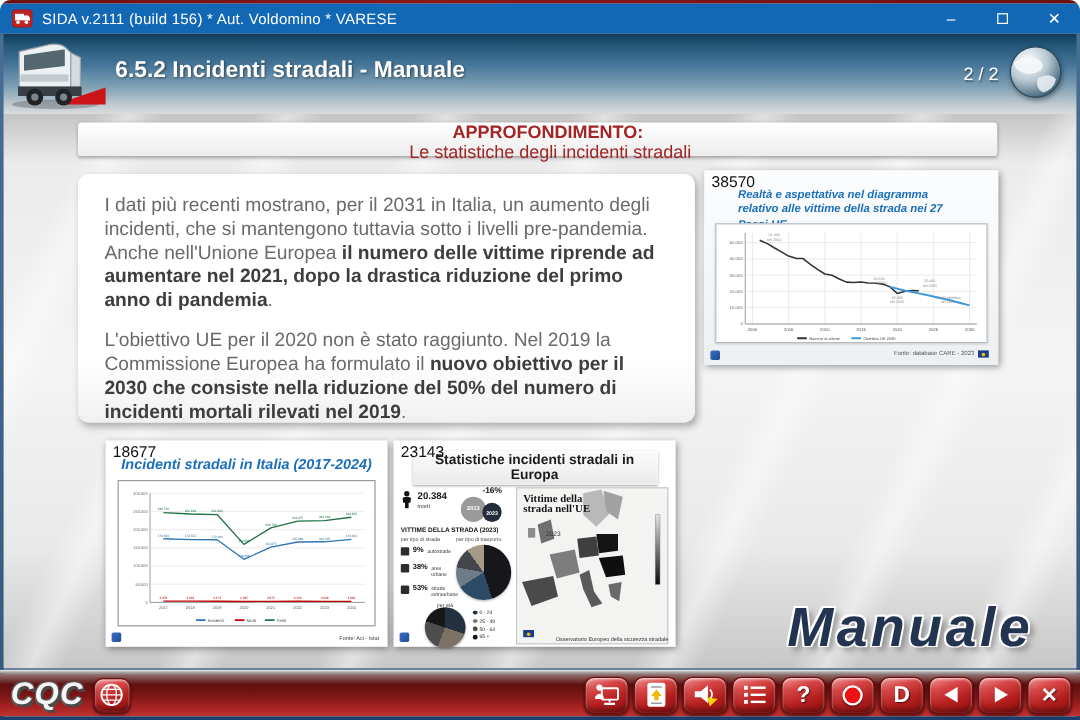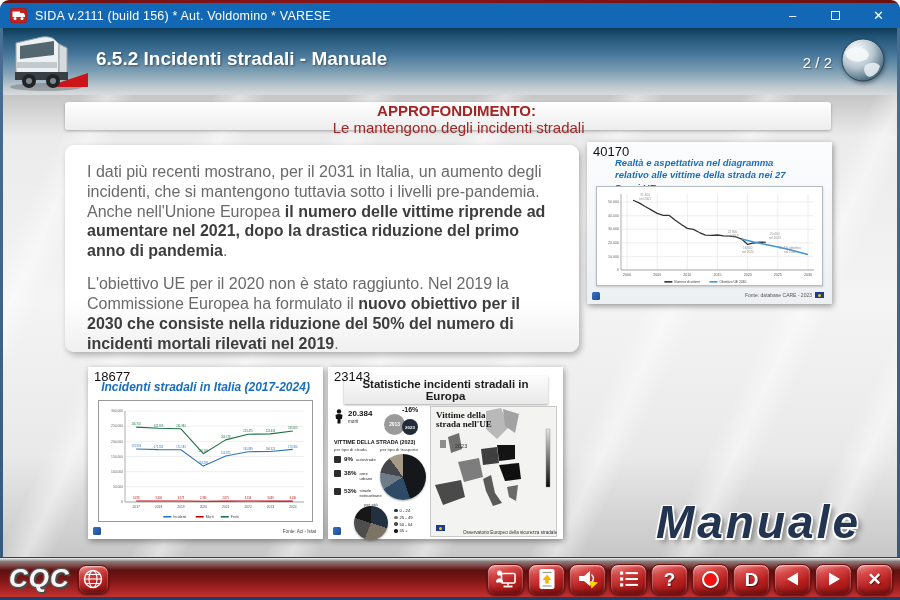--- a/index.html
+++ b/index.html
@@ -175,30 +175,30 @@
         <path d="M5,15 Q14,7 24,12 Q32,16 27,22 Q18,27 11,23 Q5,20 5,15" fill="#f4f7f8" opacity="0.92"></path>
         <path d="M25,28 Q35,23 40,29 Q38,38 29,40 Q22,36 25,28" fill="#e9eff2" opacity="0.88"></path>
       </svg>
     </span>
   </div>
 
   <div class="stage">
 
     <div class="banner">
       <b>APPROFONDIMENTO:</b>
-        <span class="rest"> Le mantengono degli incidenti stradali</span>
+        <span class="rest"> Le statistiche degli incidenti stradali</span>
     </div>
 
     <div class="text-card">
       <p><span>I dati più recenti mostrano, per il 2031 in Italia, un aumento degli incidenti, che si mantengono tuttavia sotto i livelli pre-pandemia. Anche nell'Unione Europea </span><span class="hl">il numero delle vittime riprende ad aumentare nel 2021, dopo la drastica riduzione del primo anno di pandemia</span><span>.</span></p>
       <p><span>L'obiettivo UE per il 2020 non è stato raggiunto. Nel 2019 la Commissione Europea ha formulato il </span><span class="hl">nuovo obiettivo per il 2030 che consiste nella riduzione del 50% del numero di incidenti mortali rilevati nel 2019</span><span>.</span></p>
     </div>
 
     <div class="thumb thumb-eu">
-      <div class="thumb-num">40170</div>
+      <div class="thumb-num">38570</div>
       <div class="eu-title">Realtà e aspettativa nel diagramma relativo alle vittime della strada nei 27 Paesi UE</div>
       <div class="eu-chartbox">
         <svg id="svg-eu" width="225" height="98" viewBox="0 0 225 98">
             <line x1="24" x2="217" y1="83" y2="83" stroke="#dedede" stroke-width="0.5"></line>
             <text x="22" y="84.2" font-size="3.6" fill="#666" text-anchor="end">0</text>
             <line x1="24" x2="217" y1="69.42857142857143" y2="69.42857142857143" stroke="#dedede" stroke-width="0.5"></line>
             <text x="22" y="70.62857142857143" font-size="3.6" fill="#666" text-anchor="end">10.000</text>
             <line x1="24" x2="217" y1="55.85714285714286" y2="55.85714285714286" stroke="#dedede" stroke-width="0.5"></line>
             <text x="22" y="57.057142857142864" font-size="3.6" fill="#666" text-anchor="end">20.000</text>
             <line x1="24" x2="217" y1="42.285714285714285" y2="42.285714285714285" stroke="#dedede" stroke-width="0.5"></line>

